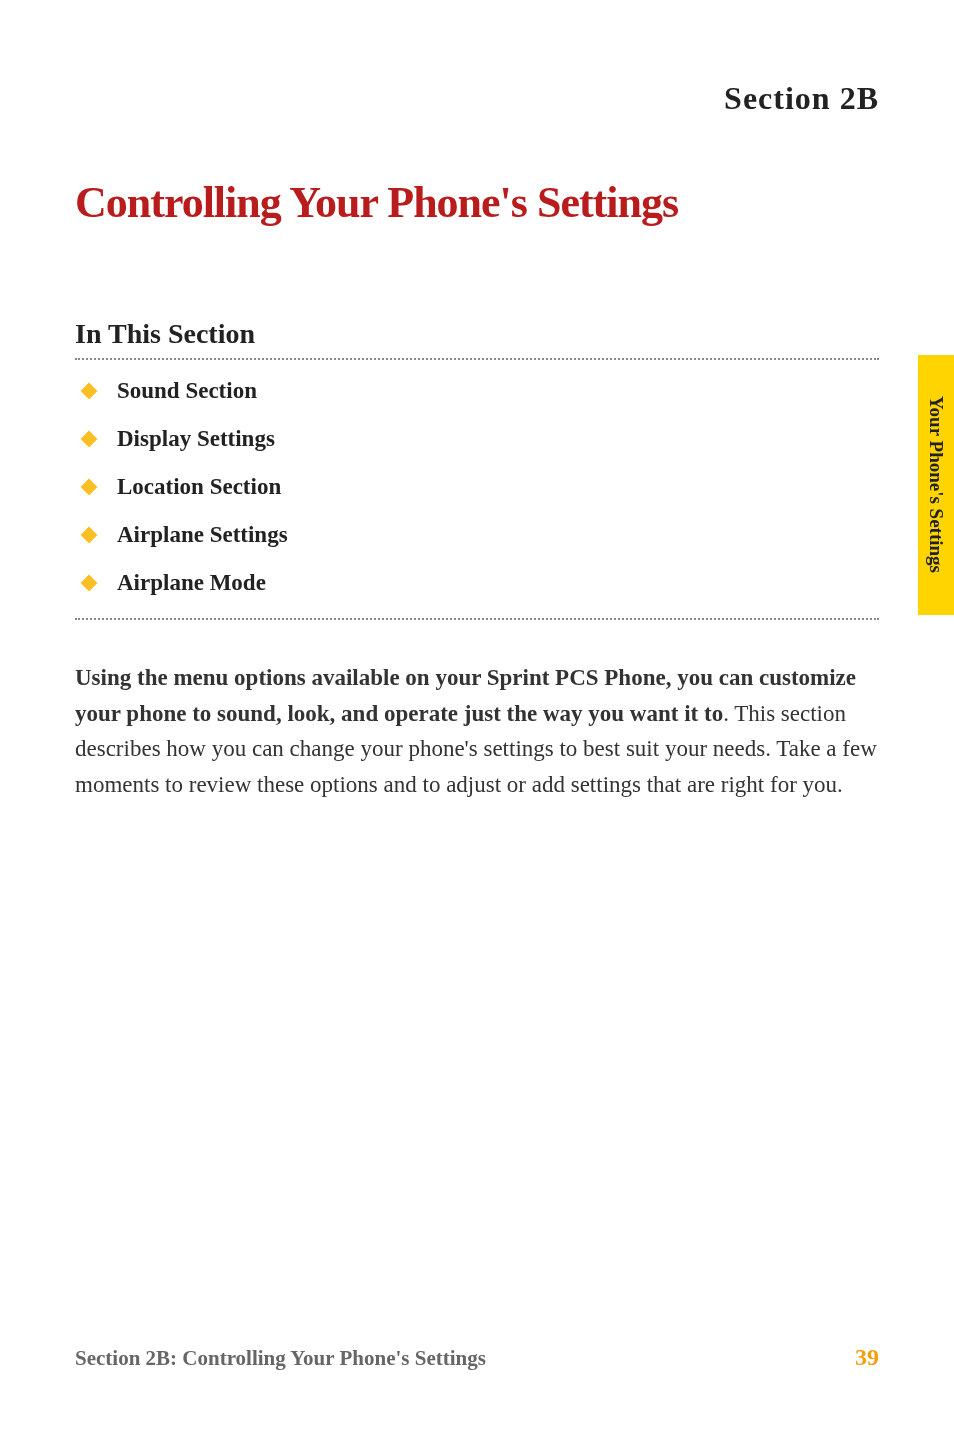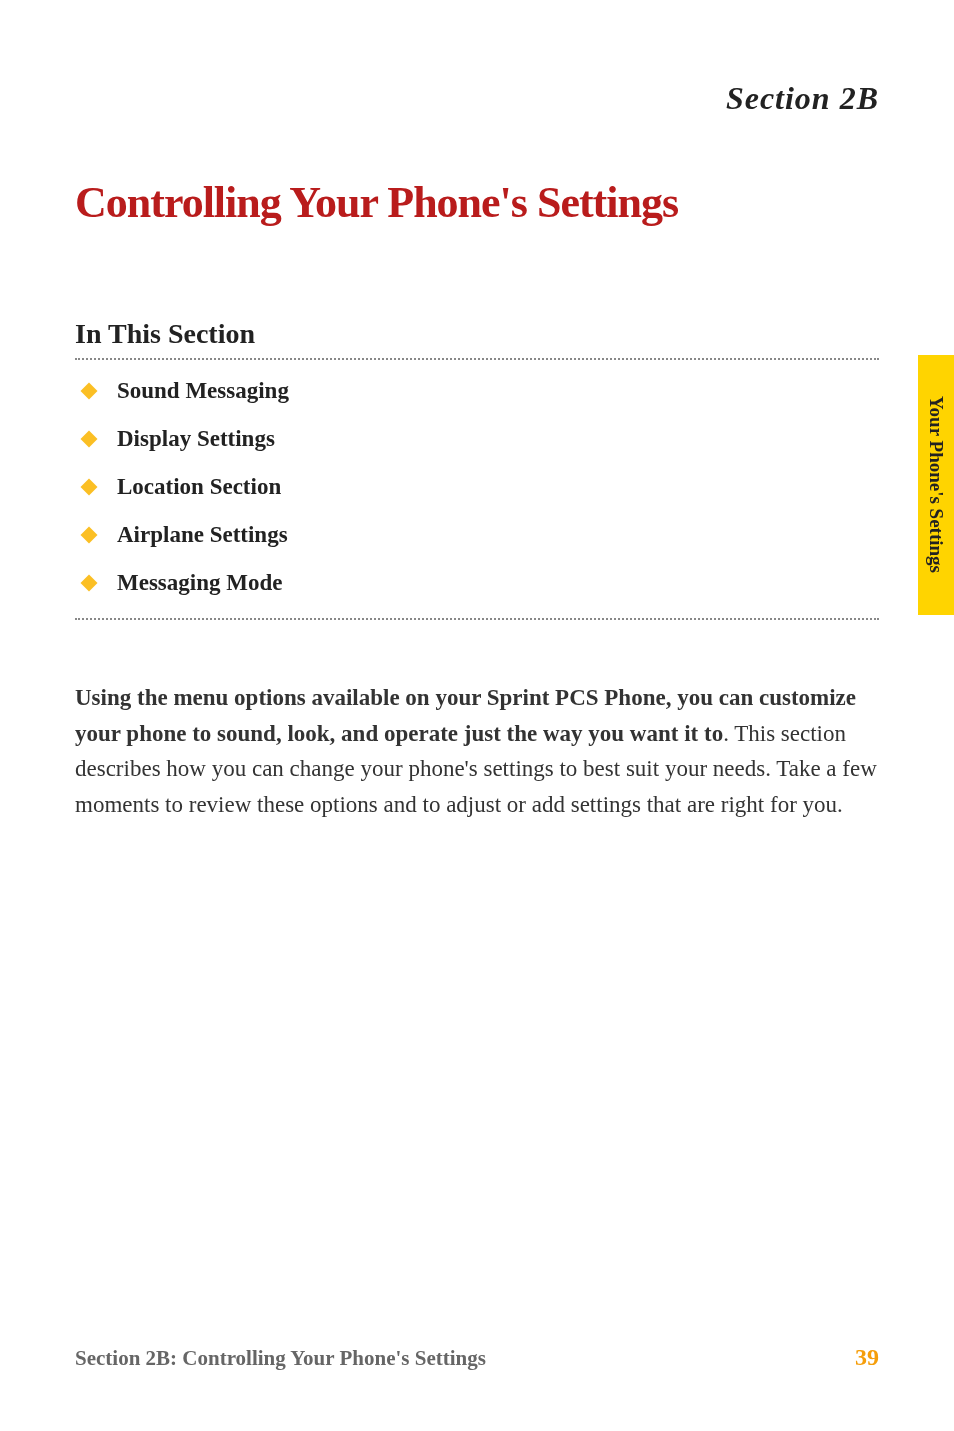--- a/index.html
+++ b/index.html
@@ -15,21 +15,20 @@
       position: relative;
       padding: 80px 75px 60px 75px;
     }
     .section-label {
       text-align: right;
       font-size: 32px;
       font-weight: bold;
       color: #222;
       letter-spacing: 1px;
       margin-bottom: 60px;
-      font-style: italic;
     }
     .main-title {
       font-size: 44px;
       font-weight: bold;
       color: #b91c1c;
       margin-bottom: 90px;
       letter-spacing: -1px;
     }
     .subsection-title {
       font-size: 28px;
@@ -61,21 +60,21 @@
       background: #fbbf24;
       transform: rotate(45deg);
       margin-right: 22px;
       margin-left: 8px;
       flex-shrink: 0;
     }
     .body-text {
       font-size: 23px;
       line-height: 1.55;
       color: #333;
-      margin-top: 60px;
+      margin-top: 40px;
     }
     .body-bold {
       font-weight: bold;
     }
     .side-tab {
       position: absolute;
       right: 0;
       top: 355px;
       width: 36px;
       height: 260px;
@@ -117,37 +116,37 @@
 <div class="section-label">Section 2B</div>
 
 <h1 class="main-title">Controlling Your Phone's Settings</h1>
 
 <h2 class="subsection-title">In This Section</h2>
 <hr class="dotted-line">
 
 <ul class="bullet-list">
   <li>
       <span class="diamond"></span>
-      <span>Sound Messaging</span>
+      <span>Sound Section</span>
     </li>
   <li>
       <span class="diamond"></span>
       <span>Display Settings</span>
     </li>
   <li>
       <span class="diamond"></span>
       <span>Location Section</span>
     </li>
   <li>
       <span class="diamond"></span>
       <span>Airplane Settings</span>
     </li>
   <li>
       <span class="diamond"></span>
-      <span>Messaging Mode</span>
+      <span>Airplane Mode</span>
     </li>
 </ul>
 <hr class="dotted-line">
 
 <p class="body-text">
   <span class="body-bold">Using the menu options available on your Sprint PCS Phone, you can customize your phone to sound, look, and operate just the way you want it to</span><span>. This section describes how you can change your phone's settings to best suit your needs. Take a few moments to review these options and to adjust or add settings that are right for you.</span>
 </p>
 
 <div class="side-tab">
   <span class="side-tab-text">Your Phone's Settings</span>

